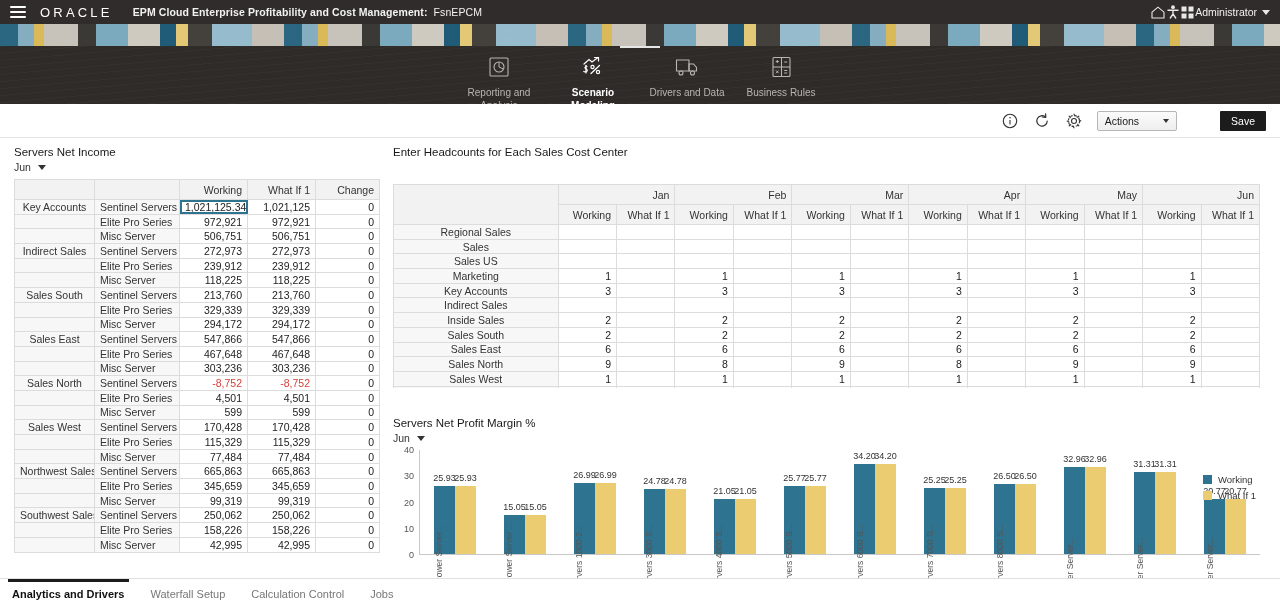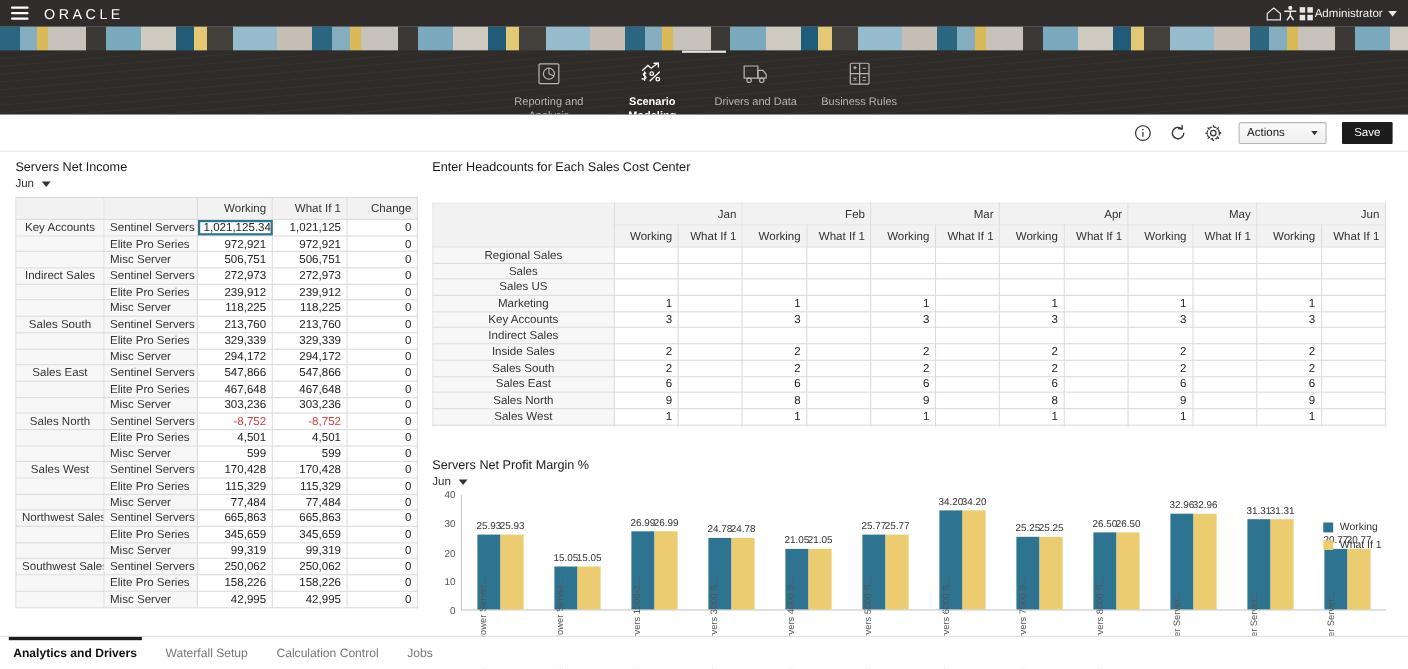--- a/index.html
+++ b/index.html
@@ -78,21 +78,21 @@
   .tb-icon { width: 18px; height: 18px; cursor: pointer; display: flex;
     align-items: center; justify-content: center; }
   .btn-actions { height: 20px; min-width: 62px; border: 1px solid #b6b6b6;
     background: linear-gradient(#fbfbfb,#eeeeee); border-radius: 2px;
     font-size: 10.5px; color: #1a1a1a; display: flex; align-items: center;
     justify-content: flex-end; gap: 24px; padding: 0 7px; cursor: pointer; }
   .btn-actions .caret { width: 0; height: 0; border-left: 3.5px solid transparent;
     border-right: 3.5px solid transparent; border-top: 4.5px solid #333; }
   .btn-save { height: 20px; min-width: 38px; background: #1c1c1c; color: #fff;
     font-size: 10.5px; display: flex; align-items: center; justify-content: center;
-    padding: 0 11px; cursor: pointer; border-radius: 1px; }
+    padding: 0 11px; cursor: pointer; border-radius: 1px; margin-left: 29px; }
 
   
   .content { display: flex; height: 440px; background: #fff; }
   .pane-left { width: 393px; padding: 8px 0 0 14px; }
   .pane-right { flex: 1; padding: 8px 20px 0 0; display: flex; flex-direction: column; gap: 23px; }
 
   .panel-title { font-size: 11.5px; color: #1a1a1a; margin-bottom: 3px; }
   .pov { font-size: 10.5px; color: #333; display: flex; align-items: center;
     gap: 7px; margin-bottom: 6px; cursor: pointer; width: fit-content; }
   .pov .caret { width: 0; height: 0; border-left: 4px solid transparent;
@@ -171,20 +171,23 @@
 </head>
 <body>
 
 <div class="global-header">
   <div class="hamburger">
     <span></span>
       <span></span>
       <span></span>
   </div>
   <div class="oracle-logo">ORACLE</div>
+  <div class="app-title">
+    <span>EPM Cloud Enterprise Profitability and Cost Management:</span><span class="env">FsnEPCM</span>
+  </div>
   <div class="header-right">
     <div class="hicon">
       <svg width="14" height="13" viewBox="0 0 14 13">
           <path d="M1 6.2 L7 1.2 L13 6.2 L13 12 L1 12 Z" fill="none" stroke="#e8e8e8" stroke-width="1.1"></path>
         </svg>
     </div>
     <div class="hicon">
       <svg width="12" height="14" viewBox="0 0 12 14">
         <circle cx="6" cy="2.2" r="1.9" fill="#e8e8e8"></circle>
         <path d="M1 5.2 H11 M6 5.2 V9 M6 9 L3.3 13 M6 9 L8.7 13" stroke="#e8e8e8" stroke-width="1.4" fill="none" stroke-linecap="round"></path>

